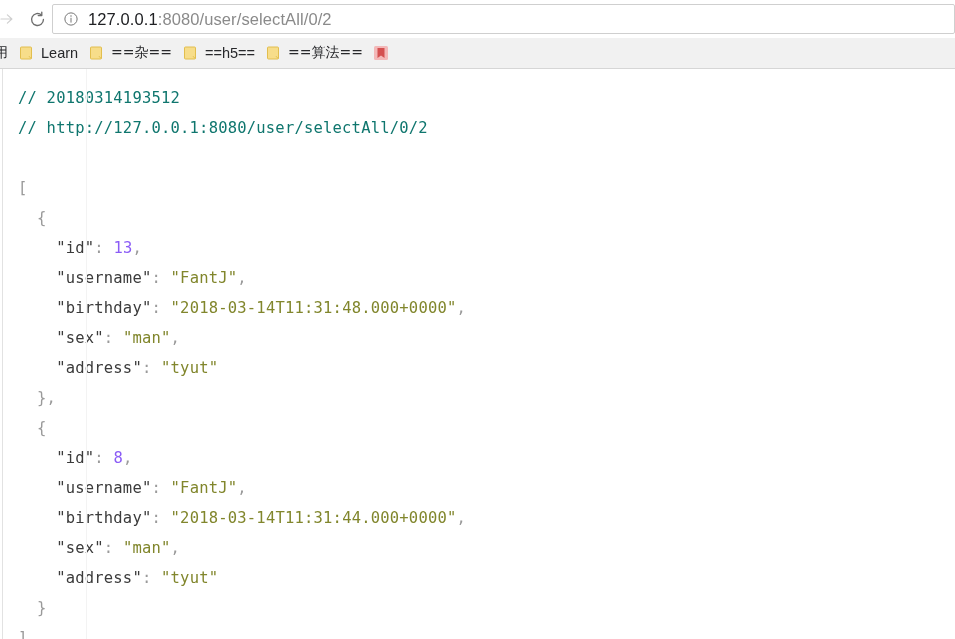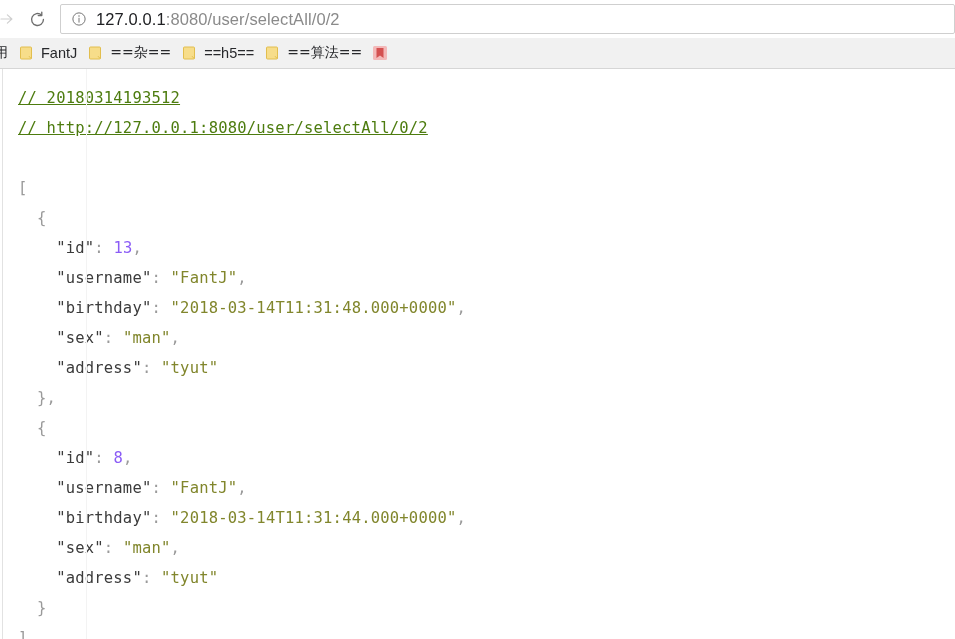--- a/index.html
+++ b/index.html
@@ -29,21 +29,20 @@
     height: 30px;
     display: flex;
     align-items: center;
     justify-content: center;
     flex: 0 0 auto;
   }
   .nav-btn.forward { margin-left: -8px; }
   .omnibox {
     flex: 1 1 auto;
     height: 30px;
-    margin-left: 8px;
     margin-right: 0;
     border: 1px solid #cfcfcf;
     border-radius: 2px;
     background: #ffffff;
     display: flex;
     align-items: center;
     padding: 0 10px;
     box-sizing: border-box;
     overflow: hidden;
   }
@@ -125,21 +124,21 @@
   pre.json {
     margin: 0;
     padding: 14px 0 0 18px;
     font-family: "DejaVu Sans Mono", "Liberation Mono", monospace;
     font-size: 15.5px;
     line-height: 30px;
     color: #3b3b3b;
     white-space: pre;
     letter-spacing: 0.2px;
   }
-  .cmt  { color: #4d7c0f; text-decoration: underline; }
+  .cmt  { color: #0f766e; }
   .punc { color: #9a9a9a; }
   .key  { color: #3b3b3b; }
   .num  { color: #8b5cf6; }
   .str  { color: #81862c; }
 </style>
 </head>
 <body>
 
 <div class="chrome">
 
@@ -172,21 +171,21 @@
 
   <div class="bm no-icon bm-cut-left">
     <span class="bm-label cn">用</span>
   </div>
 
   <div class="bm">
     <svg class="bm-icon" viewBox="0 0 16 16">
       <rect x="2.5" y="2" width="11" height="12" rx="1" fill="#f7dd8a" stroke="#e2be4e" stroke-width="1"></rect>
       <path d="M11 11.2 L13.2 13.6" stroke="#e2be4e" stroke-width="1" fill="none"></path>
     </svg>
-    <span class="bm-label">FantJ</span>
+    <span class="bm-label">Learn</span>
   </div>
 
   <div class="bm">
     <svg class="bm-icon" viewBox="0 0 16 16">
       <rect x="2.5" y="2" width="11" height="12" rx="1" fill="#f7dd8a" stroke="#e2be4e" stroke-width="1"></rect>
       <path d="M11 11.2 L13.2 13.6" stroke="#e2be4e" stroke-width="1" fill="none"></path>
     </svg>
     <span class="bm-label cn">==杂==</span>
   </div>
 

